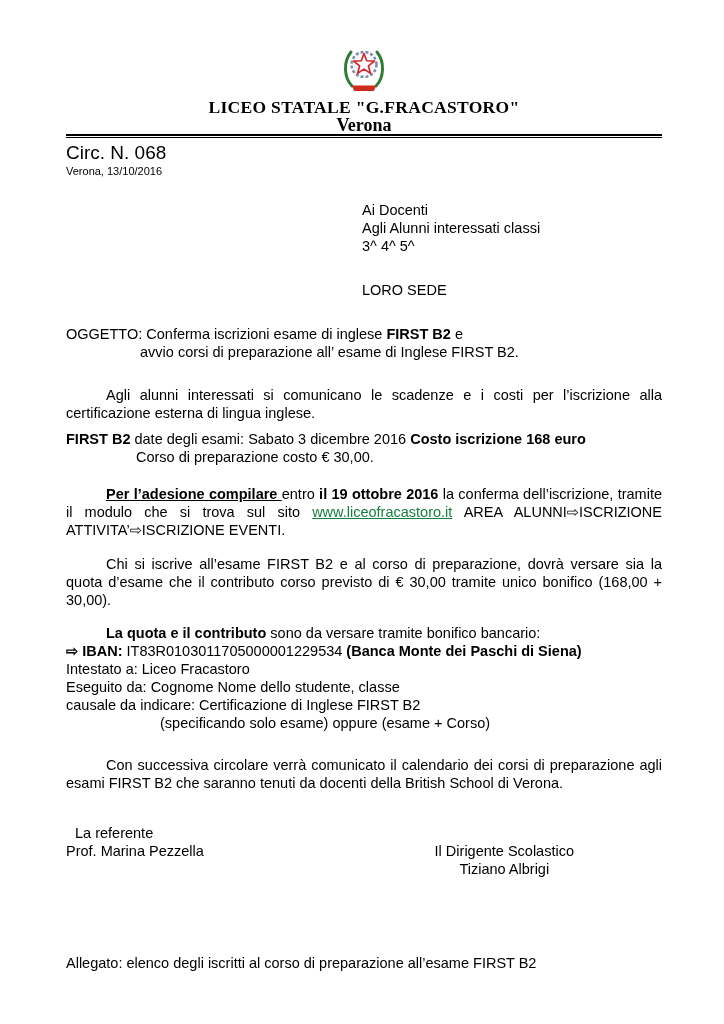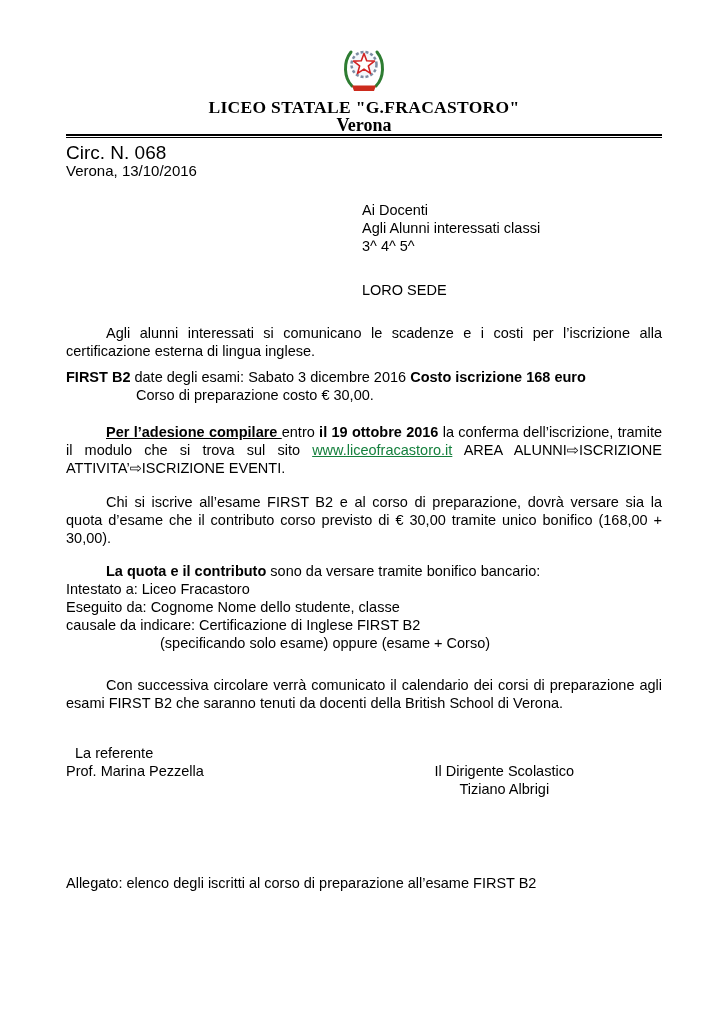--- a/index.html
+++ b/index.html
@@ -40,21 +40,21 @@
   .double-rule {
     height: 4px;
     border-top: 2.5px solid #000;
     border-bottom: 1.5px solid #000;
     margin-top: 2px;
   }
 
   
   .meta { margin-top: 7px; }
   .circ-no { font-size: 19px; line-height: 16px; }
-  .place-date { font-size: 15px; line-height: 18px; margin-top: 1px; }
+  .place-date { font-size: 11px; line-height: 18px; margin-top: 1px; }
 
   
   .recipients { margin-top: 21px; margin-left: 296px; }
   .loro-sede { margin-top: 26px; }
 
   
   .subject { margin-top: 26px; }
   .subject-line2 { display: block; padding-left: 74px; }
 
   .para-intro { margin-top: 25px; text-align: justify; text-indent: 40px; }
@@ -108,36 +108,43 @@
     <div class="place-date">Verona, 13/10/2016</div>
   </div>
 
   <div class="recipients">
     <div>Ai Docenti</div>
     <div>Agli Alunni interessati classi</div>
     <div>3^ 4^ 5^</div>
     <div class="loro-sede">LORO SEDE</div>
   </div>
 
+  <p class="subject">
+    <span>OGGETTO: Conferma iscrizioni esame di inglese </span><b>FIRST B2</b><span> e</span>
+    <span class="subject-line2">avvio corsi di preparazione all’ esame di Inglese FIRST B2.</span>
+  </p>
 
   <p class="para-intro">Agli alunni interessati si comunicano le scadenze e i costi per l’iscrizione alla certificazione esterna di lingua inglese.</p>
 
   <p class="exam-block">
     <b>FIRST B2</b><span> date degli esami: Sabato 3 dicembre 2016 </span><b>Costo iscrizione 168 euro</b>
     <span class="exam-line2">Corso di preparazione costo € 30,00.</span>
   </p>
 
   <p class="para-adesione">
     <b class="u">Per l’adesione compilare </b><span>entro </span><b>il 19 ottobre 2016</b><span> la conferma dell’iscrizione, tramite il modulo che si trova sul sito </span><a class="site-link" href="#">www.liceofracastoro.it</a><span> AREA ALUNNI⇨ISCRIZIONE ATTIVITA’⇨ISCRIZIONE EVENTI.</span>
   </p>
 
   <p class="para-chi">Chi si iscrive all’esame FIRST B2 e al corso di preparazione, dovrà versare sia la quota d’esame che il contributo corso previsto di € 30,00 tramite unico bonifico (168,00 + 30,00).</p>
 
   <p class="quota-line">
     <b>La quota e il contributo</b><span> sono da versare tramite bonifico bancario:</span>
+  </p>
+  <p class="detail-line">
+    <b>⇨ </b><b>IBAN:</b><span> IT83R0103011705000001229534 </span><b>(Banca Monte dei Paschi di Siena)</b>
   </p>
   <p class="detail-line">Intestato a: Liceo Fracastoro</p>
   <p class="detail-line">Eseguito da: Cognome Nome dello studente,  classe</p>
   <p class="detail-line">causale da indicare: Certificazione di Inglese FIRST B2</p>
   <p class="detail-line causale2">(specificando solo esame) oppure (esame + Corso)</p>
 
   <p class="para-closing">Con successiva circolare verrà comunicato il calendario dei corsi di preparazione agli esami FIRST B2 che saranno tenuti da docenti della British School di Verona.</p>
 
   <div class="signatures">
     <div class="sig-left">

